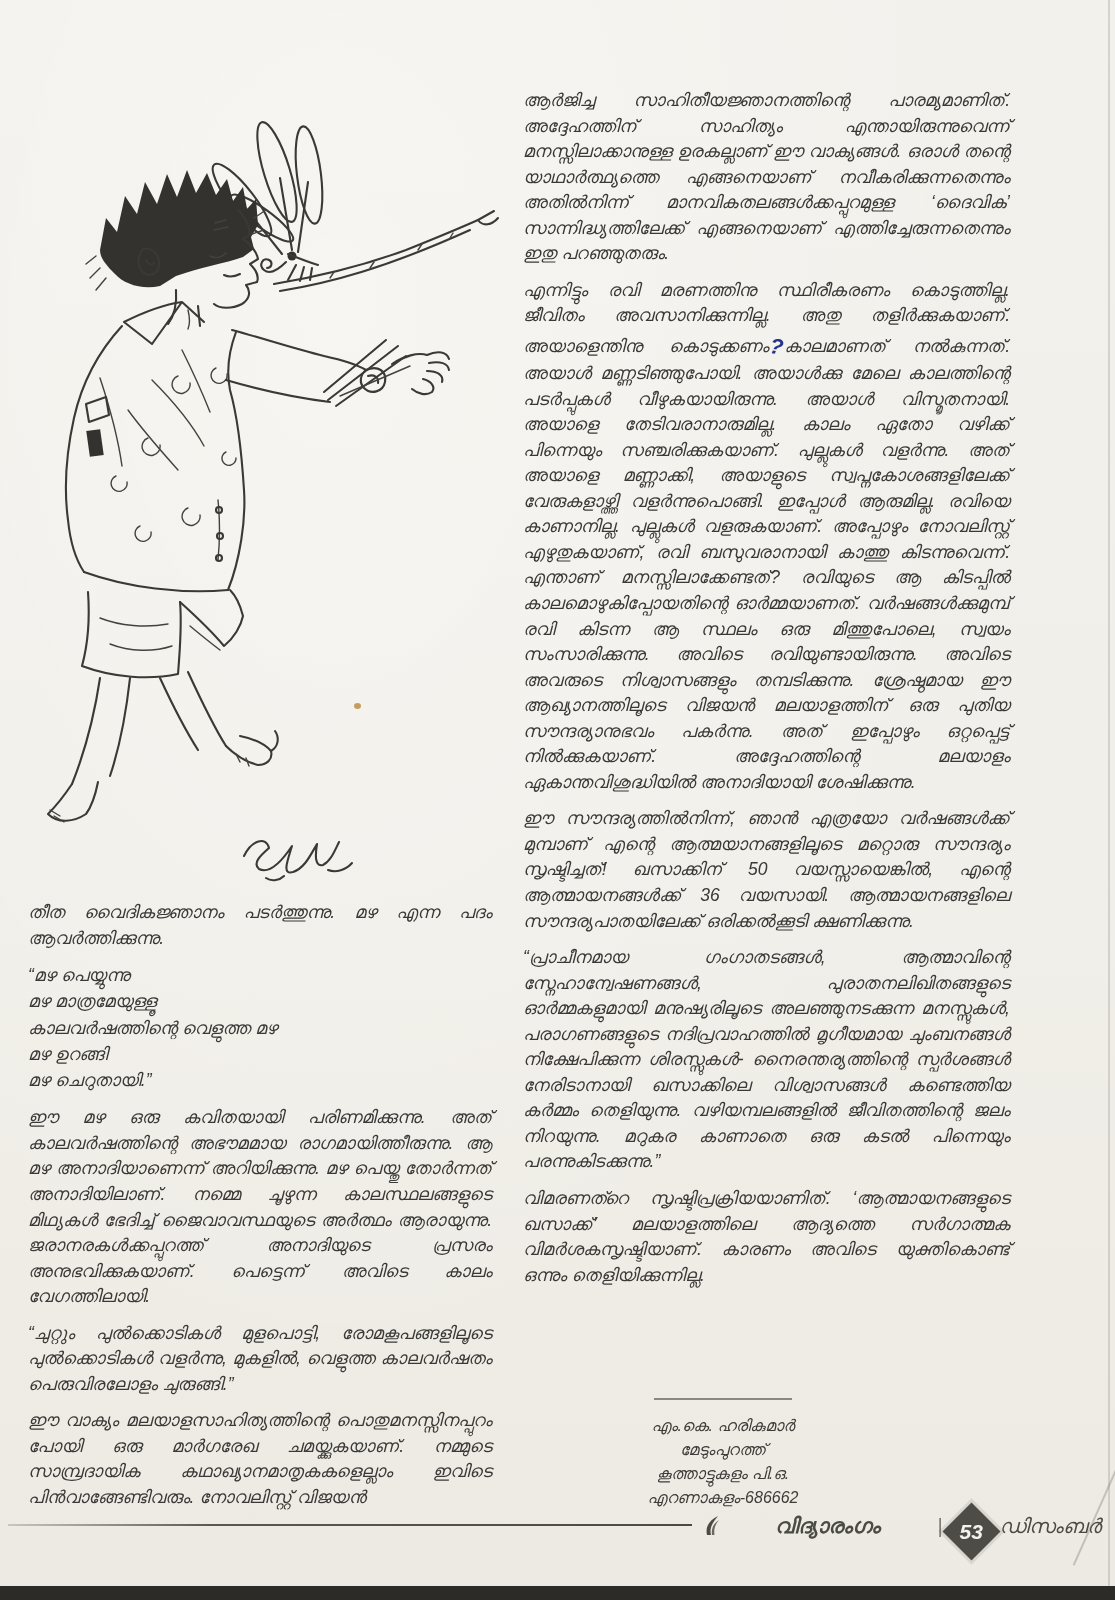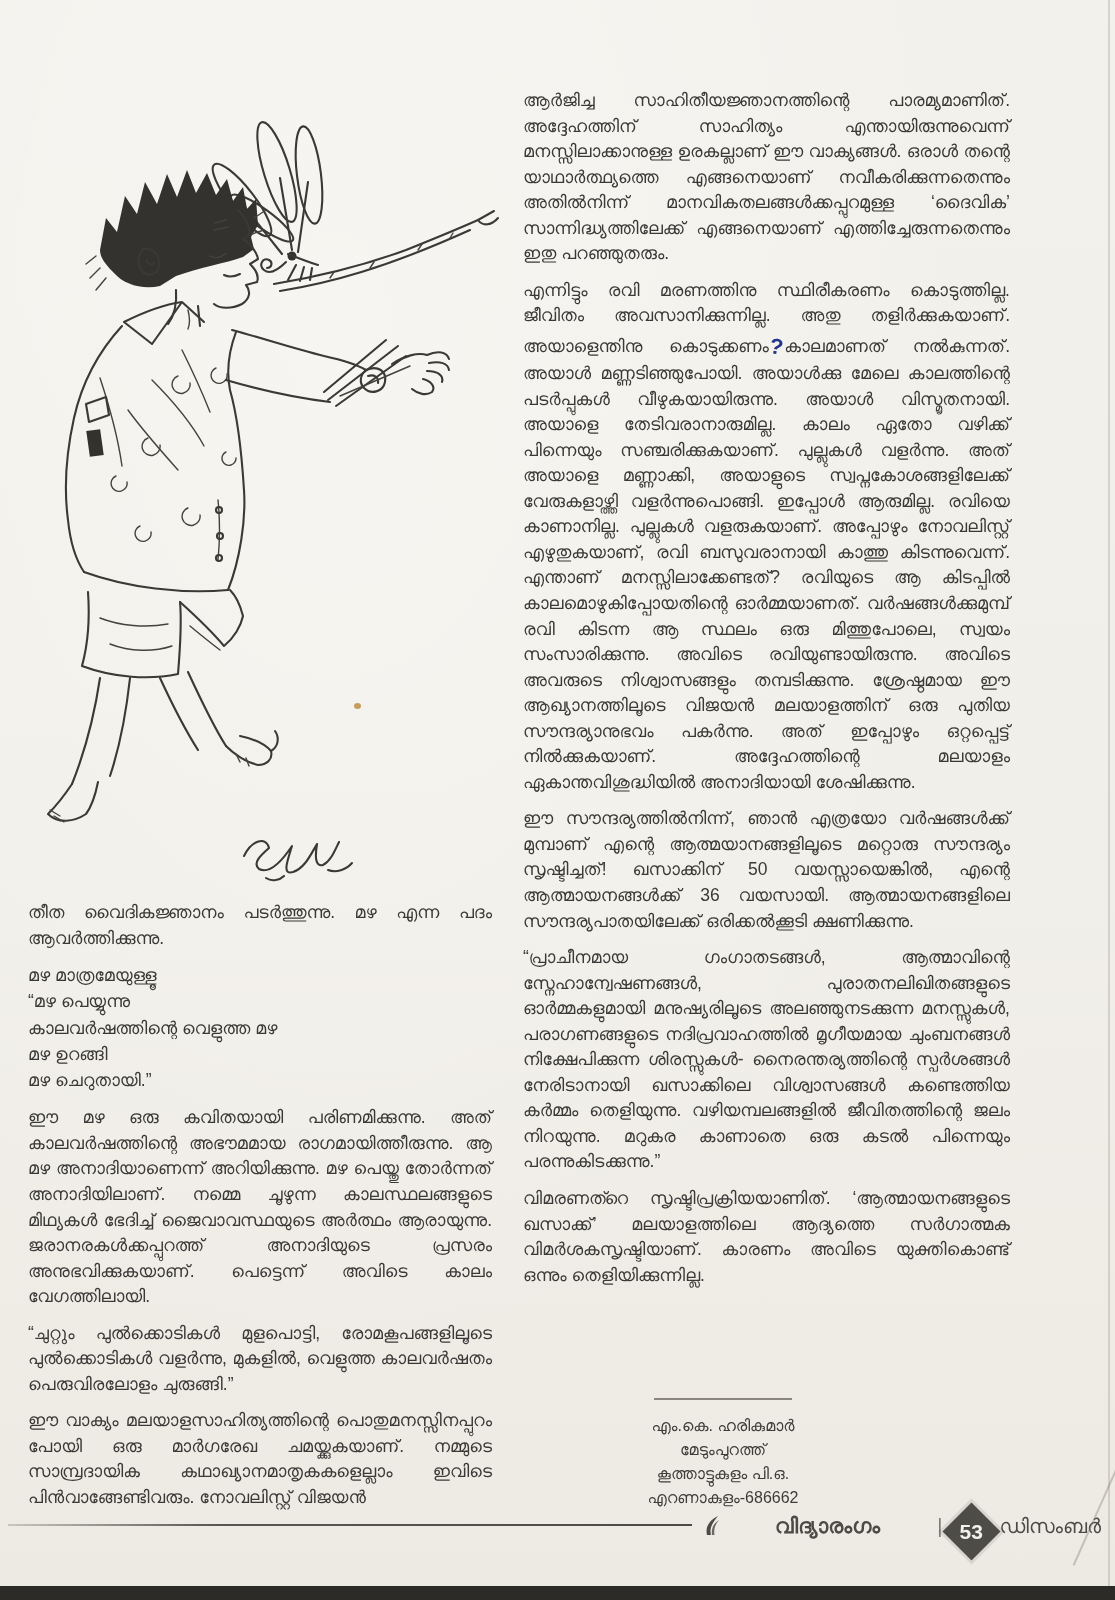--- a/index.html
+++ b/index.html
@@ -9,20 +9,21 @@
   }
   .page{
     position:relative;
     width:1115px;height:1600px;
     margin:0 auto;
     background:
       radial-gradient(ellipse at 30% 20%, rgba(255,255,255,.35), rgba(0,0,0,0) 60%),
       linear-gradient(180deg,#f3f1ec 0%, #f1efe9 55%, #edeae3 100%);
     overflow:hidden;
     color:#3a3937;
+    font-style:italic;
   }
   
   .bottom-strip{position:absolute;left:0;right:0;bottom:0;height:14px;background:#2c2b28;}
   .right-edge{position:absolute;top:0;right:5px;width:2px;height:100%;background:rgba(110,104,94,.22);}
   .corner-scratch{position:absolute;right:18px;bottom:30px;width:2px;height:110px;background:rgba(120,114,104,.35);transform:rotate(24deg);}
   .stain{position:absolute;left:354px;top:703px;width:7px;height:6px;border-radius:50%;background:#b9893c;opacity:.8;filter:blur(.5px);}
 
   
   .illustration{position:absolute;left:30px;top:78px;width:480px;height:832px;}
   .illustration svg{width:100%;height:100%;}
@@ -154,22 +155,22 @@
     <p>ആർജിച്ച സാഹിതീയജ്ഞാനത്തിന്റെ പാരമ്യമാണിത്. അദ്ദേഹത്തിന് സാഹിത്യം എന്തായിരുന്നുവെന്ന് മനസ്സിലാക്കാനുള്ള ഉരകല്ലാണ് ഈ വാക്യങ്ങൾ. ഒരാൾ തന്റെ യാഥാർത്ഥ്യത്തെ എങ്ങനെയാണ് നവീകരിക്കുന്നതെന്നും അതിൽനിന്ന് മാനവികതലങ്ങൾക്കപ്പുറമുള്ള ‘ദൈവിക’ സാന്നിദ്ധ്യത്തിലേക്ക് എങ്ങനെയാണ് എത്തിച്ചേരുന്നതെന്നും ഇതു പറഞ്ഞുതരും.</p>
     <p><span>എന്നിട്ടും രവി മരണത്തിനു സ്ഥിരീകരണം കൊടുത്തില്ല. ജീവിതം അവസാനിക്കുന്നില്ല. അതു തളിർക്കുകയാണ്. അയാളെന്തിനു കൊടുക്കണം</span><span class="ink">?</span><span>കാലമാണത് നൽകുന്നത്. അയാൾ മണ്ണടിഞ്ഞുപോയി. അയാൾക്കു മേലെ കാലത്തിന്റെ പടർപ്പുകൾ വീഴുകയായിരുന്നു. അയാൾ വിസ്മൃതനായി. അയാളെ തേടിവരാനാരുമില്ല. കാലം ഏതോ വഴിക്ക് പിന്നെയും സഞ്ചരിക്കുകയാണ്. പുല്ലുകൾ വളർന്നു. അത് അയാളെ മണ്ണാക്കി, അയാളുടെ സ്വപ്നകോശങ്ങളിലേക്ക് വേരുകളാഴ്ത്തി വളർന്നുപൊങ്ങി. ഇപ്പോൾ ആരുമില്ല. രവിയെ കാണാനില്ല. പുല്ലുകൾ വളരുകയാണ്. അപ്പോഴും നോവലിസ്റ്റ് എഴുതുകയാണ്, രവി ബസുവരാനായി കാത്തു കിടന്നുവെന്ന്. എന്താണ് മനസ്സിലാക്കേണ്ടത്? രവിയുടെ ആ കിടപ്പിൽ കാലമൊഴുകിപ്പോയതിന്റെ ഓർമ്മയാണത്. വർഷങ്ങൾക്കുമുമ്പ് രവി കിടന്ന ആ സ്ഥലം ഒരു മിത്തുപോലെ, സ്വയം സംസാരിക്കുന്നു. അവിടെ രവിയുണ്ടായിരുന്നു. അവിടെ അവരുടെ നിശ്വാസങ്ങളും തമ്പടിക്കുന്നു. ശ്രേഷ്ഠമായ ഈ ആഖ്യാനത്തിലൂടെ വിജയൻ മലയാളത്തിന് ഒരു പുതിയ സൗന്ദര്യാനുഭവം പകർന്നു. അത് ഇപ്പോഴും ഒറ്റപ്പെട്ട് നിൽക്കുകയാണ്. അദ്ദേഹത്തിന്റെ മലയാളം ഏകാന്തവിശുദ്ധിയിൽ അനാദിയായി ശേഷിക്കുന്നു.</span></p>
     <p>ഈ സൗന്ദര്യത്തിൽനിന്ന്, ഞാൻ എത്രയോ വർഷങ്ങൾക്ക് മുമ്പാണ് എന്റെ ആത്മയാനങ്ങളിലൂടെ മറ്റൊരു സൗന്ദര്യം സൃഷ്ടിച്ചത്! ഖസാക്കിന് 50 വയസ്സായെങ്കിൽ, എന്റെ ആത്മായനങ്ങൾക്ക് 36 വയസായി. ആത്മായനങ്ങളിലെ സൗന്ദര്യപാതയിലേക്ക് ഒരിക്കൽക്കൂടി ക്ഷണിക്കുന്നു.</p>
     <p>“പ്രാചീനമായ ഗംഗാതടങ്ങൾ, ആത്മാവിന്റെ സ്നേഹാന്വേഷണങ്ങൾ, പുരാതനലിഖിതങ്ങളുടെ ഓർമ്മകളുമായി മനുഷ്യരിലൂടെ അലഞ്ഞുനടക്കുന്ന മനസ്സുകൾ, പരാഗണങ്ങളുടെ നദിപ്രവാഹത്തിൽ മൃഗീയമായ ചുംബനങ്ങൾ നിക്ഷേപിക്കുന്ന ശിരസ്സുകൾ- നൈരന്തര്യത്തിന്റെ സ്പർശങ്ങൾ നേരിടാനായി ഖസാക്കിലെ വിശ്വാസങ്ങൾ കണ്ടെത്തിയ കർമ്മം തെളിയുന്നു. വഴിയമ്പലങ്ങളിൽ ജീവിതത്തിന്റെ ജലം നിറയുന്നു. മറുകര കാണാതെ ഒരു കടൽ പിന്നെയും പരന്നുകിടക്കുന്നു.”</p>
     <p>വിമരണത്റെ സൃഷ്ടിപ്രക്രിയയാണിത്. ‘ആത്മായനങ്ങളുടെ ഖസാക്ക്’ മലയാളത്തിലെ ആദ്യത്തെ സർഗാത്മക വിമർശകസൃഷ്ടിയാണ്. കാരണം അവിടെ യുക്തികൊണ്ട് ഒന്നും തെളിയിക്കുന്നില്ല.</p>
   </div>
 
   <div class="col col-left">
     <p>തീത വൈദികജ്ഞാനം പടർത്തുന്നു. മഴ എന്ന പദം ആവർത്തിക്കുന്നു.</p>
     <div class="poem">
+      <div>“മഴ പെയ്യുന്നു</div>
       <div>മഴ മാത്രമേയുള്ളൂ</div>
-      <div>“മഴ പെയ്യുന്നു</div>
       <div>കാലവർഷത്തിന്റെ വെളുത്ത മഴ</div>
       <div>മഴ ഉറങ്ങി</div>
       <div>മഴ ചെറുതായി.”</div>
     </div>
     <p>ഈ മഴ ഒരു കവിതയായി പരിണമിക്കുന്നു. അത് കാലവർഷത്തിന്റെ അഭൗമമായ രാഗമായിത്തീരുന്നു. ആ മഴ അനാദിയാണെന്ന് അറിയിക്കുന്നു. മഴ പെയ്തു തോർന്നത് അനാദിയിലാണ്. നമ്മെ ചൂഴുന്ന കാലസ്ഥലങ്ങളുടെ മിഥ്യകൾ ഭേദിച്ച് ജൈവാവസ്ഥയുടെ അർത്ഥം ആരായുന്നു. ജരാനരകൾക്കപ്പുറത്ത് അനാദിയുടെ പ്രസരം അനുഭവിക്കുകയാണ്. പെട്ടെന്ന് അവിടെ കാലം വേഗത്തിലായി.</p>
     <p>“ചുറ്റും പുൽക്കൊടികൾ മുളപൊട്ടി, രോമകൂപങ്ങളിലൂടെ പുൽക്കൊടികൾ വളർന്നു, മുകളിൽ, വെളുത്ത കാലവർഷതം പെരുവിരലോളം ചുരുങ്ങി.”</p>
     <p>ഈ വാക്യം മലയാളസാഹിത്യത്തിന്റെ പൊതുമനസ്സിനപ്പുറം പോയി ഒരു മാർഗരേഖ ചമയ്ക്കുകയാണ്. നമ്മുടെ സാമ്പ്രദായിക കഥാഖ്യാനമാതൃകകളെല്ലാം ഇവിടെ പിൻവാങ്ങേണ്ടിവരും. നോവലിസ്റ്റ് വിജയൻ</p>
   </div>
 
   <div class="author-block">

